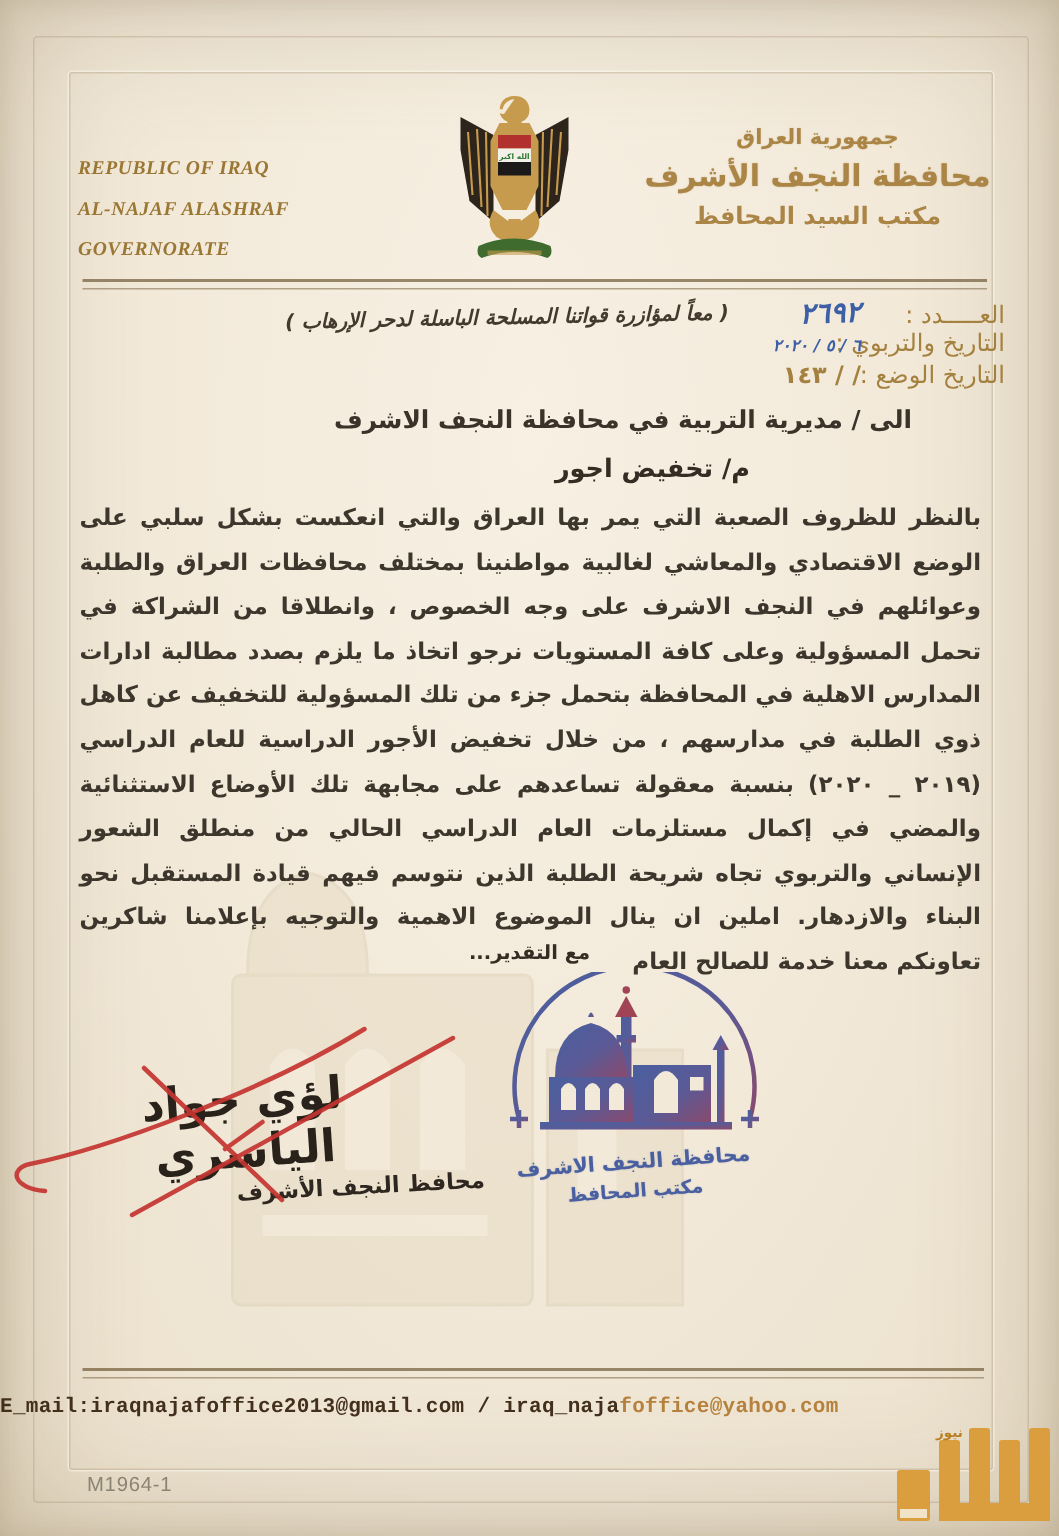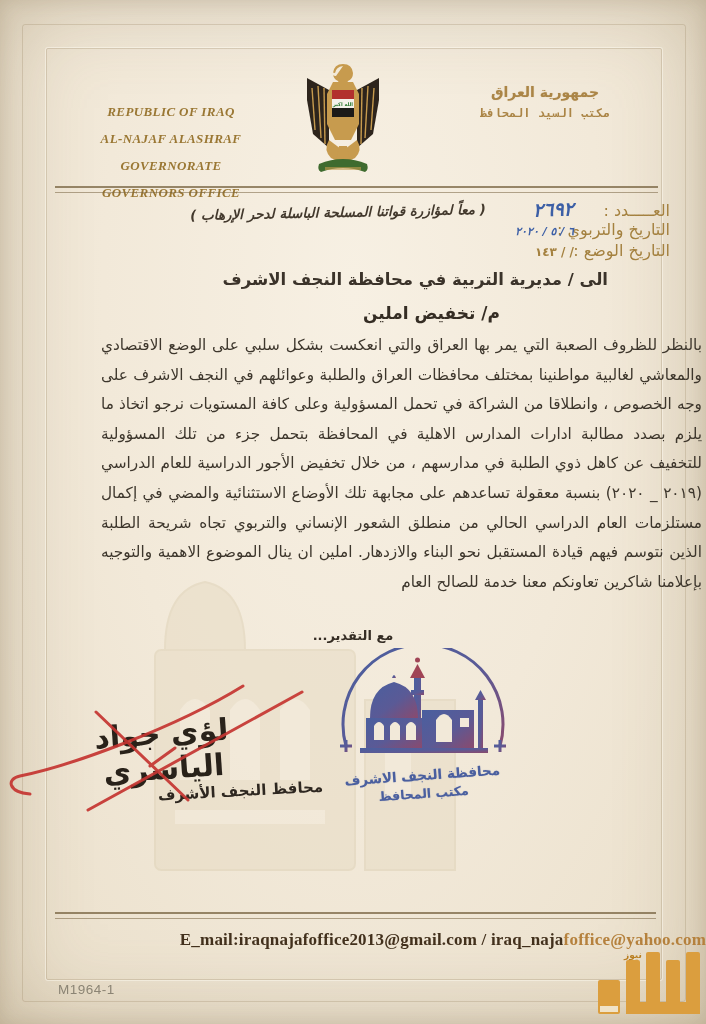--- a/index.html
+++ b/index.html
@@ -13,60 +13,60 @@
     box-shadow: inset 0 0 90px rgba(115,95,60,.30), inset 0 0 18px rgba(115,95,60,.18);
     font-family:"DejaVu Sans", sans-serif;
   }
   
   .frame-outer,.frame-inner{position:absolute;border:1px solid rgba(160,138,105,.30);pointer-events:none;}
   .frame-outer{left:22px;top:24px;right:20px;bottom:22px;border-radius:3px;}
   .frame-inner{left:46px;top:48px;right:44px;bottom:44px;border-radius:2px;box-shadow:0 0 0 1px rgba(255,252,245,.45);}
 
   
   .hdr-en{
-    position:absolute;left:52px;top:98px;width:238px;text-align:center;
+    position:absolute;left:52px;top:98px;width:238px;text-align:left;
     font-family:"Liberation Serif", serif;font-style:italic;font-weight:bold;
     color:#9a7733;font-size:13px;line-height:27px;letter-spacing:.4px;
   }
   .hdr-ar{
     position:absolute;right:36px;top:82px;width:250px;text-align:center;
     color:#ab8546;direction:rtl;
   }
   .hdr-ar .l1{font-size:14px;line-height:20px;font-weight:bold;text-shadow:0 0 1px rgba(171,133,70,.4);}
   .hdr-ar .l2{font-size:20px;line-height:30px;font-weight:bold;text-shadow:0 0 1px rgba(171,133,70,.5);}
-  .hdr-ar .l3{font-size:12px;line-height:24px;font-weight:bold;font-family:Liberation Mono, monospace;}
+  .hdr-ar .l3{font-size:16px;line-height:24px;font-weight:bold;}
   .emblem{position:absolute;left:303px;top:60px;width:80px;height:118px;}
 
   .rule{height:4px;border-top:2px solid rgba(120,100,65,.75);border-bottom:1px solid rgba(120,100,65,.55);}
   .rule-top{position:absolute;left:55px;right:48px;top:186px;}
   .rule-bottom{position:absolute;left:55px;right:50px;top:912px;}
 
   
   .slogan{
     position:absolute;left:168px;top:204px;width:340px;
     direction:rtl;text-align:center;color:#43392d;
     font-size:13.5px;font-weight:bold;font-style:italic;
     transform:rotate(-1.2deg);
   }
 
   
   .refblock{position:absolute;right:36px;top:200px;width:190px;direction:rtl;}
   .refrow{display:flex;direction:rtl;align-items:baseline;gap:8px;line-height:19px;}
   .reflabel{color:#a4813f;font-size:16px;font-weight:normal;white-space:nowrap;width:88px;}
   .refnum{color:#3c5fa6;font-size:19px;font-weight:bold;font-style:italic;letter-spacing:3px;transform:rotate(-2deg);}
   .refdate{color:#3c5fa6;font-size:11px;font-weight:bold;direction:ltr;unicode-bidi:bidi-override;font-style:italic;}
-  .refhijri{color:#a4813f;font-size:12px;font-weight:bold;direction:ltr;unicode-bidi:bidi-override;}
+  .refhijri{color:#a4813f;font-size:16px;font-weight:bold;direction:ltr;unicode-bidi:bidi-override;}
 
   
   .to-line{position:absolute;right:98px;top:270px;direction:rtl;font-size:16.5px;font-weight:bold;color:#3b332a;}
   .subject-line{position:absolute;right:206px;top:303px;direction:rtl;font-size:17px;font-weight:bold;color:#352d24;}
   .body-text{
     position:absolute;left:53px;top:331px;width:601px;
     direction:rtl;text-align:justify;
-    font-size:15.3px;font-weight:normal;color:#3d362c;line-height:29.6px;margin-left:48px;
+    font-size:15.3px;font-weight:bold;color:#3d362c;line-height:29.6px;
   }
   .closing{position:absolute;left:0;top:628px;width:100%;text-align:center;direction:rtl;font-size:13px;font-weight:bold;color:#352d24;}
 
   
   .bg-watermark{position:absolute;left:135px;top:560px;width:340px;height:330px;opacity:.5;pointer-events:none;}
 
   
   .sig-name{
     position:absolute;left:30px;top:716px;width:265px;text-align:center;
     direction:rtl;font-size:30px;font-weight:bold;color:#29221a;
@@ -83,22 +83,22 @@
   .stamp-text{
     position:absolute;left:330px;top:766px;width:186px;text-align:center;
     direction:rtl;color:#4a5f9f;font-weight:bold;transform:rotate(-4deg);
     text-shadow:0 0 1px rgba(74,95,159,.45);
   }
   .stamp-text .s1{font-size:13.5px;line-height:19px;}
   .stamp-text .s2{font-size:12.5px;line-height:18px;}
 
   
   .email-line{
-    position:absolute;left:0;top:930px;width:100%;text-align:right;
-    font-family:Liberation Serif, serif;font-weight:bold;font-size:17px;letter-spacing:.2px;
+    position:absolute;left:0;top:930px;width:100%;text-align:left;
+    font-family:Liberation Mono, monospace;font-weight:bold;font-size:14px;letter-spacing:.2px;
   }
   .email-dark{color:#42301c;}
   .email-gold{color:#b5813d;}
   .doc-code{position:absolute;left:58px;top:982px;font-family:"Liberation Sans", sans-serif;font-size:13.5px;color:#8b8474;letter-spacing:.5px;}
 
   
   .news-logo{position:absolute;right:-10px;top:946px;width:120px;height:80px;}
 </style>
 </head>
 <body>
@@ -119,21 +119,20 @@
       <path d="M95 150 q15 -22 30 0 v70 h-30 Z"></path>
       <path d="M145 150 q15 -22 30 0 v70 h-30 Z"></path>
       <path d="M250 180 q13 -20 26 0 v60 h-26 Z"></path>
       <rect x="40" y="250" width="150" height="14"></rect>
     </g>
   </svg>
 
   <div class="hdr-en">
     <div>REPUBLIC OF IRAQ</div>
     <div>AL-NAJAF ALASHRAF GOVERNORATE</div>
-    <div>GOVERNORS OFFICE</div>
   </div>
 
   <svg class="emblem" viewBox="0 0 80 118">
 
     <g fill="#2d241c">
       <path d="M4 18 L26 30 L26 88 L10 74 L4 40 Z"></path>
       <path d="M76 18 L54 30 L54 88 L70 74 L76 40 Z"></path>
     </g>
     <g stroke="#c79b4e" stroke-width="1.4">
       <line x1="9" y1="28" x2="12" y2="70"></line>
@@ -161,20 +160,21 @@
     </g>
 
     <g>
       <path d="M16 104 q24 -10 48 0 q2 6 -2 8 q-22 -8 -44 0 q-4 -2 -2 -8 Z" fill="#3f6b2f"></path>
       <rect x="22" y="107" width="36" height="3" fill="#c79b4e" opacity=".6"></rect>
     </g>
   </svg>
 
   <div class="hdr-ar">
     <div class="l1">جمهورية العراق</div>
+    <div class="l2">محافظة النجف الأشرف</div>
     <div class="l3">مكتب السيد المحافظ</div>
   </div>
 
   <div class="rule rule-top"></div>
 
   <div class="slogan">( معاً لمؤازرة قواتنا المسلحة الباسلة لدحر الإرهاب )</div>
 
   <div class="refblock">
     <div class="refrow">
       <span class="reflabel">العـــــدد :</span>
@@ -184,21 +184,21 @@
       <span class="reflabel">التاريخ والتربوي :</span>
       <span class="refdate">٢٠٢٠ / ٥ / ٦</span>
     </div>
     <div class="refrow">
       <span class="reflabel">التاريخ الوضع :</span>
       <span class="refhijri">١٤٣ /      /</span>
     </div>
   </div>
 
   <div class="to-line">الى / مديرية التربية في محافظة النجف الاشرف</div>
-  <div class="subject-line">م/ تخفيض املين</div>
+  <div class="subject-line">م/ تخفيض اجور</div>
   <div class="body-text">بالنظر للظروف الصعبة التي يمر بها العراق والتي انعكست بشكل سلبي على الوضع الاقتصادي والمعاشي لغالبية مواطنينا بمختلف محافظات العراق والطلبة وعوائلهم في النجف الاشرف على وجه الخصوص ، وانطلاقا من الشراكة في تحمل المسؤولية وعلى كافة المستويات نرجو اتخاذ ما يلزم بصدد مطالبة ادارات المدارس الاهلية في المحافظة بتحمل جزء من تلك المسؤولية للتخفيف عن كاهل ذوي الطلبة في مدارسهم ، من خلال تخفيض الأجور الدراسية للعام الدراسي (٢٠١٩ _ ٢٠٢٠) بنسبة معقولة تساعدهم على مجابهة تلك الأوضاع الاستثنائية والمضي في إكمال مستلزمات العام الدراسي الحالي من منطلق الشعور الإنساني والتربوي تجاه شريحة الطلبة الذين نتوسم فيهم قيادة المستقبل نحو البناء والازدهار. املين ان ينال الموضوع الاهمية والتوجيه بإعلامنا شاكرين تعاونكم معنا خدمة للصالح العام</div>
   <div class="closing">مع التقدير...</div>
 
   <div class="sig-name">لؤي جواد الياسري</div>
   <div class="sig-title">محافظ النجف الأشرف</div>
   <svg class="sig-strokes" viewBox="0 0 320 165">
     <g fill="none" stroke="#c53531" stroke-width="3" stroke-linecap="round" opacity=".92">
       <path d="M302 22 L88 140"></path>
       <path d="M96 42 L188 130"></path>
       <path d="M243 16 C 175 58 70 96 20 106 C 6 109 8 122 30 124"></path>

